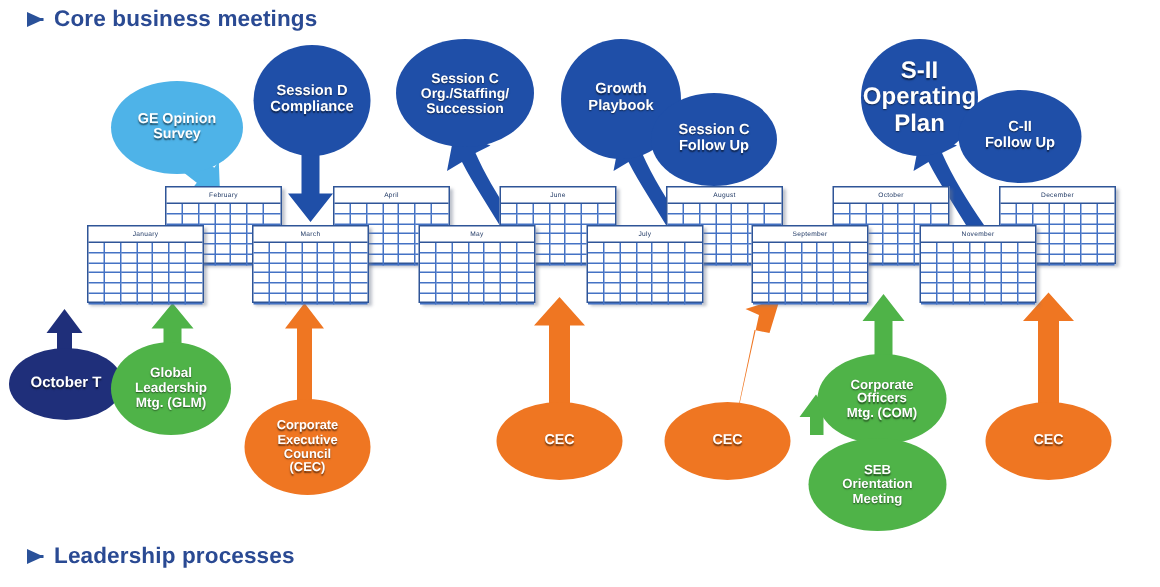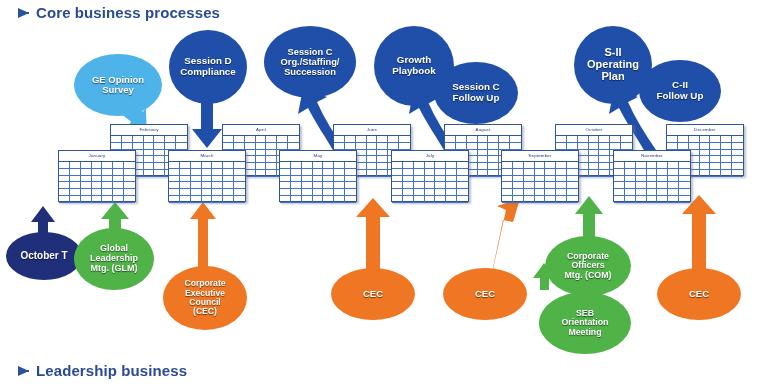--- a/index.html
+++ b/index.html
@@ -683,21 +683,21 @@
       </div>
       <div class="bub" style="left: 264px; top: 26px; width: 92px; height: 72px; background: rgb(31, 79, 168); font-size: 9.3px; z-index: 22;">
         <span>Session C<br>Org./Staffing/<br>Succession</span>
       </div>
       <div class="bub" style="left: 374px; top: 26px; width: 80px; height: 80px; background: rgb(31, 79, 168); font-size: 9.8px; z-index: 23;">
         <span>Growth<br>Playbook</span>
       </div>
       <div class="bub" style="left: 434px; top: 62px; width: 84px; height: 62px; background: rgb(31, 79, 168); font-size: 9.8px; z-index: 24;">
         <span>Session C<br>Follow Up</span>
       </div>
-      <div class="bub" style="left: 574px; top: 26px; width: 78px; height: 78px; background: rgb(31, 79, 168); font-size: 11px; z-index: 25;">
+      <div class="bub" style="left: 574px; top: 26px; width: 78px; height: 78px; background: rgb(31, 79, 168); font-size: 16px; z-index: 25;">
         <span>S-II<br>Operating<br>Plan</span>
       </div>
       <div class="bub" style="left: 639px; top: 60px; width: 82px; height: 62px; background: rgb(31, 79, 168); font-size: 9.8px; z-index: 26;">
         <span>C-II<br>Follow Up</span>
       </div>
     </div>
 
   <div id="meeting-bubbles">
       <div class="bub" style="left: 6px; top: 232px; width: 76px; height: 48px; background: rgb(31, 47, 122); font-size: 10px; z-index: 20;">
         <span>October T</span>
@@ -720,21 +720,21 @@
       <div class="bub" style="left: 539px; top: 292px; width: 92px; height: 62px; background: rgb(79, 179, 72); font-size: 8.8px; z-index: 26;">
         <span>SEB<br>Orientation<br>Meeting</span>
       </div>
       <div class="bub" style="left: 657px; top: 268px; width: 84px; height: 52px; background: rgb(239, 118, 34); font-size: 9.5px; z-index: 27;">
         <span>CEC</span>
       </div>
     </div>
 
   <div class="sec-head" id="hdr-top">
     <span class="tri"></span>
-    <span>Core business processes</span>
+    <span>Core business meetings</span>
   </div>
 
   <div class="sec-head" id="hdr-bot">
     <span class="tri"></span>
-    <span>Leadership business</span>
+    <span>Leadership processes</span>
   </div>
 
 </div>
 
 </body></html>

